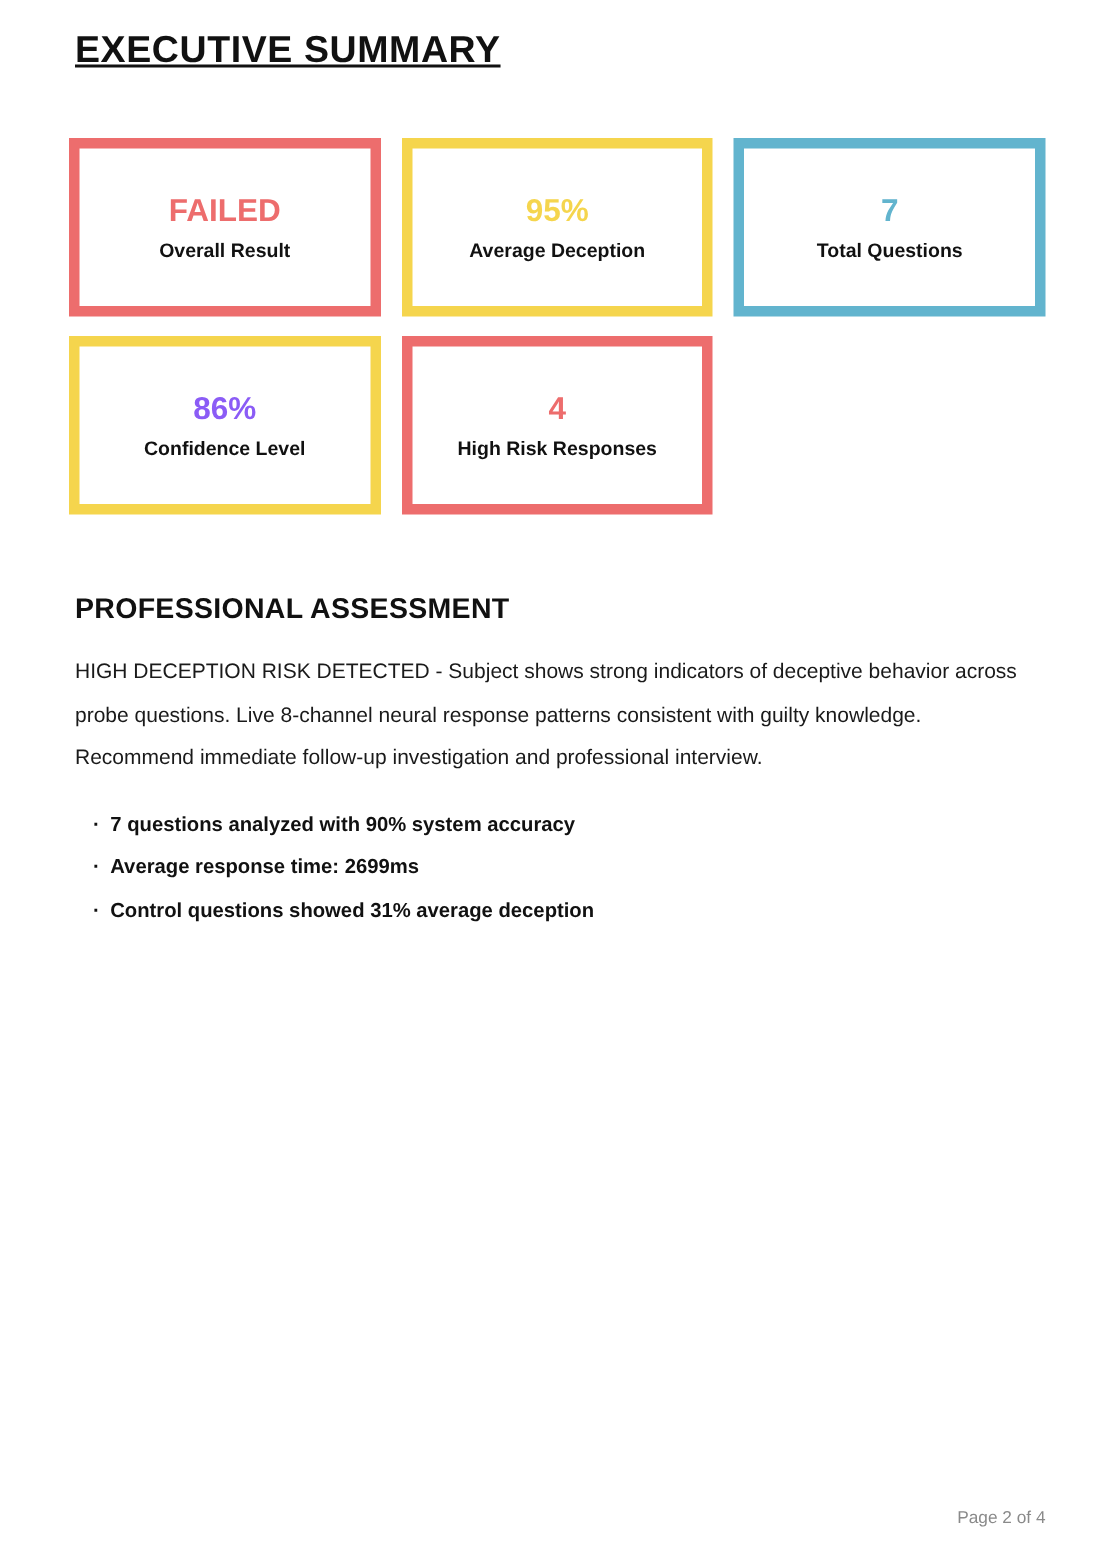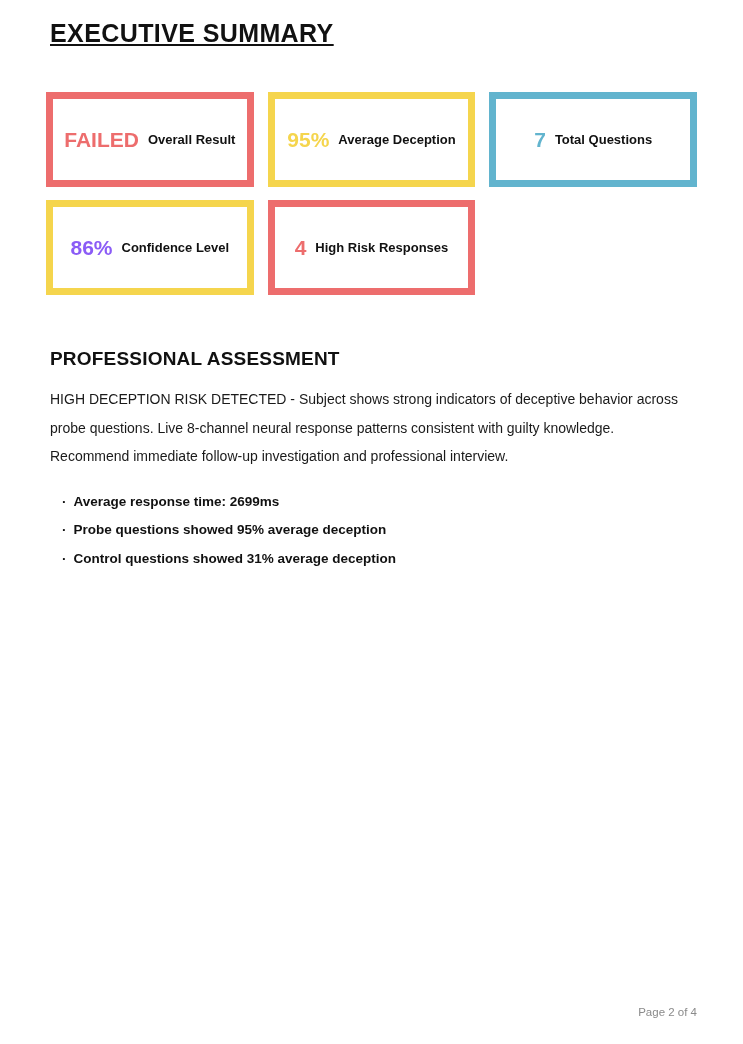--- a/index.html
+++ b/index.html
@@ -24,25 +24,25 @@
 
   .cards {
     margin-top: 44px;
     display: grid;
     grid-template-columns: repeat(3, 1fr);
     column-gap: 14px;
     row-gap: 13px;
   }
   .card {
     box-sizing: border-box;
-    height: 95px;
+    height: 119px;
     border: 7px solid #cccccc;
     background: #ffffff;
     display: flex;
-    flex-direction: row;
+    flex-direction: column;
     align-items: center;
     justify-content: center;
     gap: 9px;
   }
   .card .value {
     font-size: 21px;
     font-weight: bold;
     line-height: 1;
   }
   .card .label {
@@ -127,24 +127,24 @@
     <div class="label">High Risk Responses</div>
   </div>
 </div>
 
   <h2 class="section-heading assessment-heading">PROFESSIONAL ASSESSMENT</h2>
 
   <p class="assessment-body">HIGH DECEPTION RISK DETECTED - Subject shows strong indicators of deceptive behavior across probe questions. Live 8-channel neural response patterns consistent with guilty knowledge. Recommend immediate follow-up investigation and professional interview.</p>
 
 
   <ul class="findings-list">
+  <li><span class="dot">·</span><span>7 questions analyzed with 90% system accuracy</span></li>
 
   <li><span class="dot">·</span><span>Average response time: 2699ms</span></li>
 
-  <li><span class="dot">·</span><span>Probe questions showed 95% average deception</span></li>
 
   <li><span class="dot">·</span><span>Control questions showed 31% average deception</span></li>
 
 </ul>
 
 </div>
 
 <div class="page-footer">Page 2 of 4</div>
 
 </body></html>

